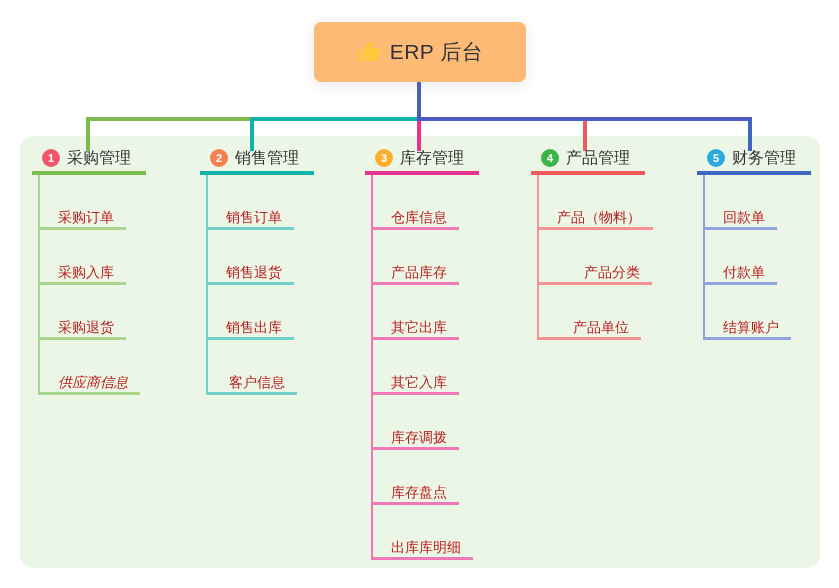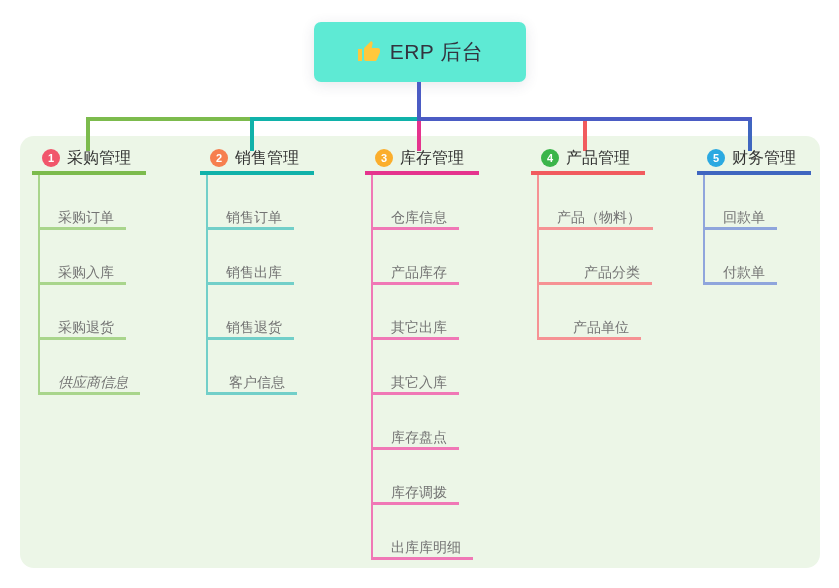--- a/index.html
+++ b/index.html
@@ -4,41 +4,41 @@
 <style>
   html,body{margin:0;padding:0;background:#ffffff;}
   body{font-family:"Liberation Sans","DejaVu Sans",sans-serif;}
   .canvas{position:relative;width:839px;height:588px;background:#ffffff;overflow:hidden;}
 
   .panel{position:absolute;left:20px;top:136px;width:800px;height:432px;
          background:#ECF6E7;border-radius:14px;}
 
   
   .root-node{position:absolute;left:314px;top:22px;width:212px;height:60px;
-    background:#5eead4;border-radius:7px;box-shadow:0 3px 14px rgba(60,60,90,.12);
+    background:#fdba74;border-radius:7px;box-shadow:0 3px 14px rgba(60,60,90,.12);
     display:flex;align-items:center;justify-content:center;gap:9px;
     font-size:21px;color:#33333f;font-weight:400;letter-spacing:.5px;}
   .thumb{width:24px;height:24px;display:inline-flex;}
 
   
   .cline{position:absolute;}
 
   
   .col{position:absolute;top:145px;}
   .branch-header{position:relative;height:30px;display:flex;align-items:center;gap:7px;
     padding-left:10px;width:114px;box-sizing:border-box;white-space:nowrap;
     border-bottom:4px solid #999;}
   .badge{flex:0 0 auto;width:18px;height:18px;border-radius:50%;color:#fff;
     font-size:11px;font-weight:bold;display:flex;align-items:center;justify-content:center;}
   .branch-label{font-size:16px;color:#333333;}
   .children{position:relative;}
   .children .vline{position:absolute;left:6px;top:0;bottom:0;width:2px;}
   .child{position:relative;margin-left:6px;width:fit-content;white-space:nowrap;
     padding:32px 12px 0 20px;border-bottom:3px solid #ccc;
-    font-size:14px;line-height:20px;color:#737373;}
+    font-size:14px;line-height:20px;color:#b91c1c;}
 </style>
 </head>
 <body>
 
 <div class="canvas">
   <div class="panel"></div>
 
   <div class="root-node">
     <span class="thumb">
       <svg viewBox="0 0 24 24" width="24" height="24">
@@ -75,39 +75,39 @@
   </div>
 
   <div class="col" style="left: 200px;">
     <div class="branch-header" style="border-bottom-color: rgb(16, 178, 170);">
       <span class="badge" style="background: rgb(246, 127, 79);">2</span>
       <span class="branch-label">销售管理</span>
     </div>
     <div class="children">
       <span class="vline" style="background: rgb(114, 207, 201);"></span>
     <div class="child" style="border-bottom-color: rgb(114, 207, 201);">销售订单</div>
+          <div class="child" style="border-bottom-color: rgb(114, 207, 201);">销售退货</div>
           <div class="child" style="border-bottom-color: rgb(114, 207, 201);">销售出库</div>
-          <div class="child" style="border-bottom-color: rgb(114, 207, 201);">销售退货</div>
           <div class="child" style="border-bottom-color: rgb(114, 207, 201); padding-left: 23px;">客户信息</div>
         </div>
   </div>
 
   <div class="col" style="left: 365px;">
     <div class="branch-header" style="border-bottom-color: rgb(229, 52, 142);">
       <span class="badge" style="background: rgb(251, 174, 44);">3</span>
       <span class="branch-label">库存管理</span>
     </div>
     <div class="children">
       <span class="vline" style="background: rgb(240, 120, 182);"></span>
     <div class="child" style="border-bottom-color: rgb(240, 120, 182);">仓库信息</div>
           <div class="child" style="border-bottom-color: rgb(240, 120, 182);">产品库存</div>
           <div class="child" style="border-bottom-color: rgb(240, 120, 182);">其它出库</div>
           <div class="child" style="border-bottom-color: rgb(240, 120, 182);">其它入库</div>
+          <div class="child" style="border-bottom-color: rgb(240, 120, 182);">库存调拨</div>
           <div class="child" style="border-bottom-color: rgb(240, 120, 182);">库存盘点</div>
-          <div class="child" style="border-bottom-color: rgb(240, 120, 182);">库存调拨</div>
           <div class="child" style="border-bottom-color: rgb(240, 120, 182);">出库库明细</div>
         </div>
   </div>
 
   <div class="col" style="left: 531px;">
     <div class="branch-header" style="border-bottom-color: rgb(241, 91, 94);">
       <span class="badge" style="background: rgb(59, 181, 74);">4</span>
       <span class="branch-label">产品管理</span>
     </div>
     <div class="children">
@@ -120,16 +120,17 @@
 
   <div class="col" style="left: 697px;">
     <div class="branch-header" style="border-bottom-color: rgb(63, 102, 192);">
       <span class="badge" style="background: rgb(43, 169, 225);">5</span>
       <span class="branch-label">财务管理</span>
     </div>
     <div class="children">
       <span class="vline" style="background: rgb(143, 165, 220);"></span>
     <div class="child" style="border-bottom-color: rgb(143, 165, 220);">回款单</div>
           <div class="child" style="border-bottom-color: rgb(143, 165, 220);">付款单</div>
+          <div class="child" style="border-bottom-color: rgb(143, 165, 220);">结算账户</div>
         </div>
   </div>
 </div>
 </div>
 
 </body></html>

